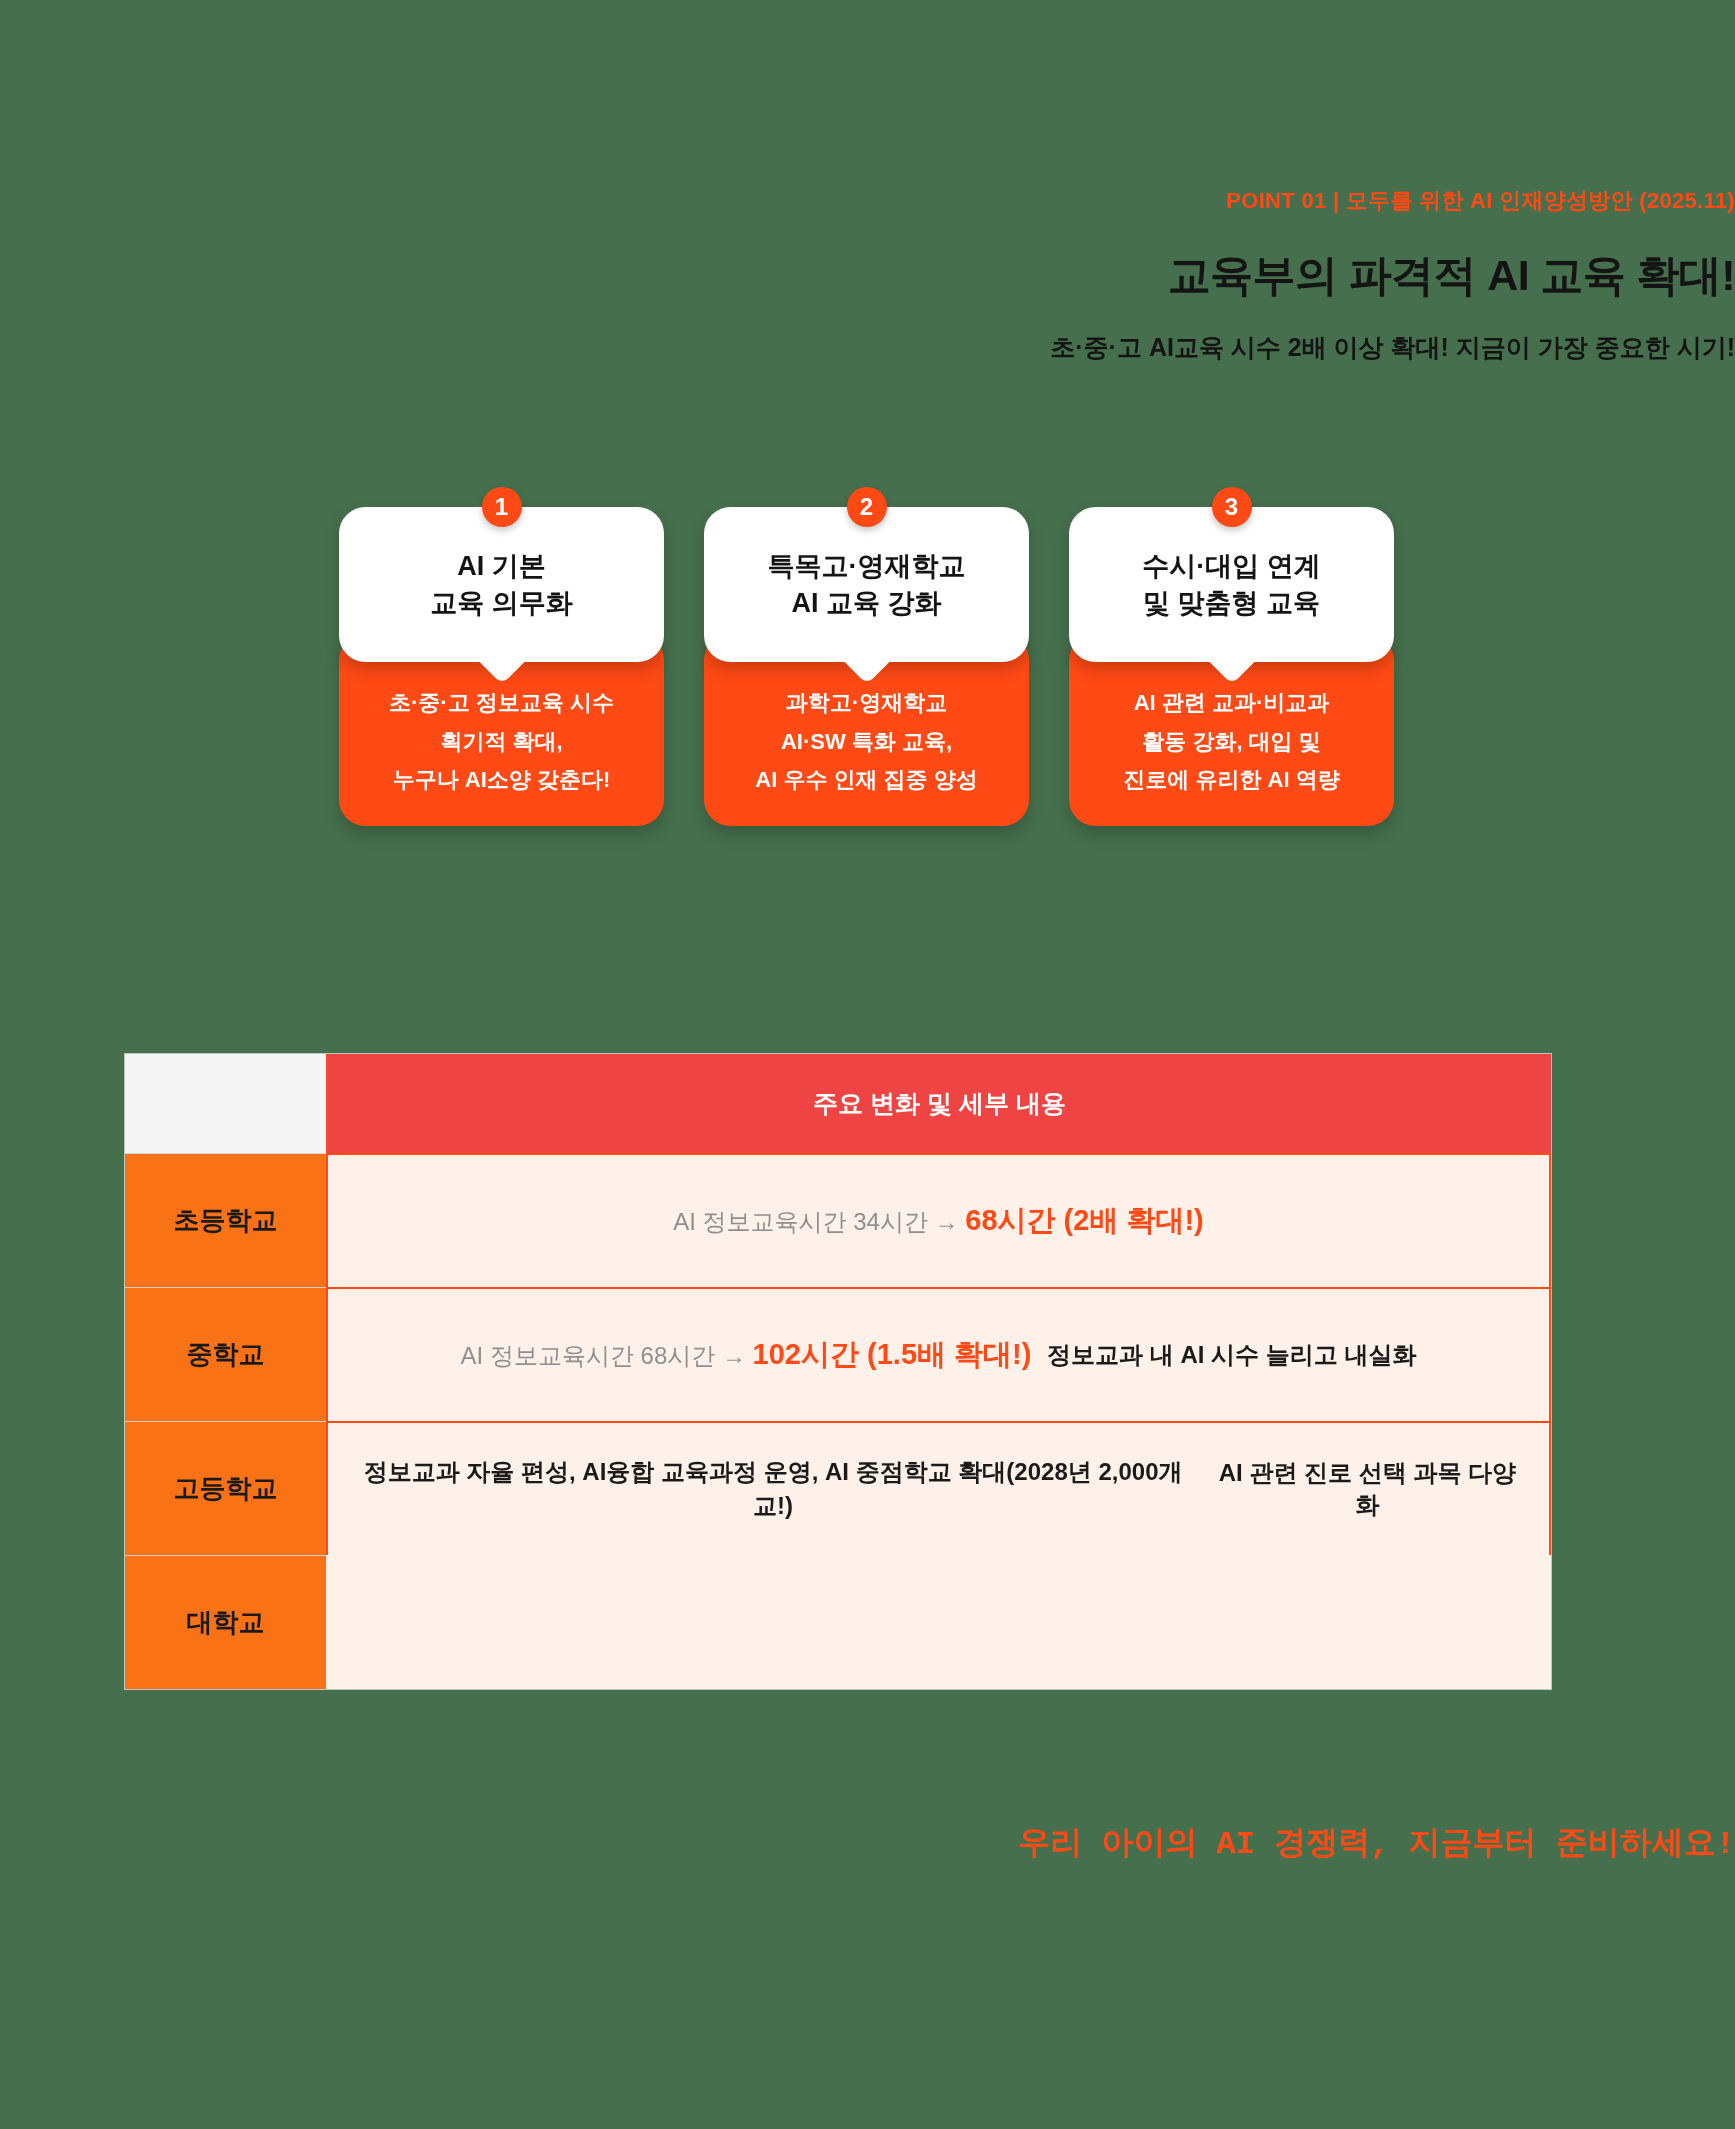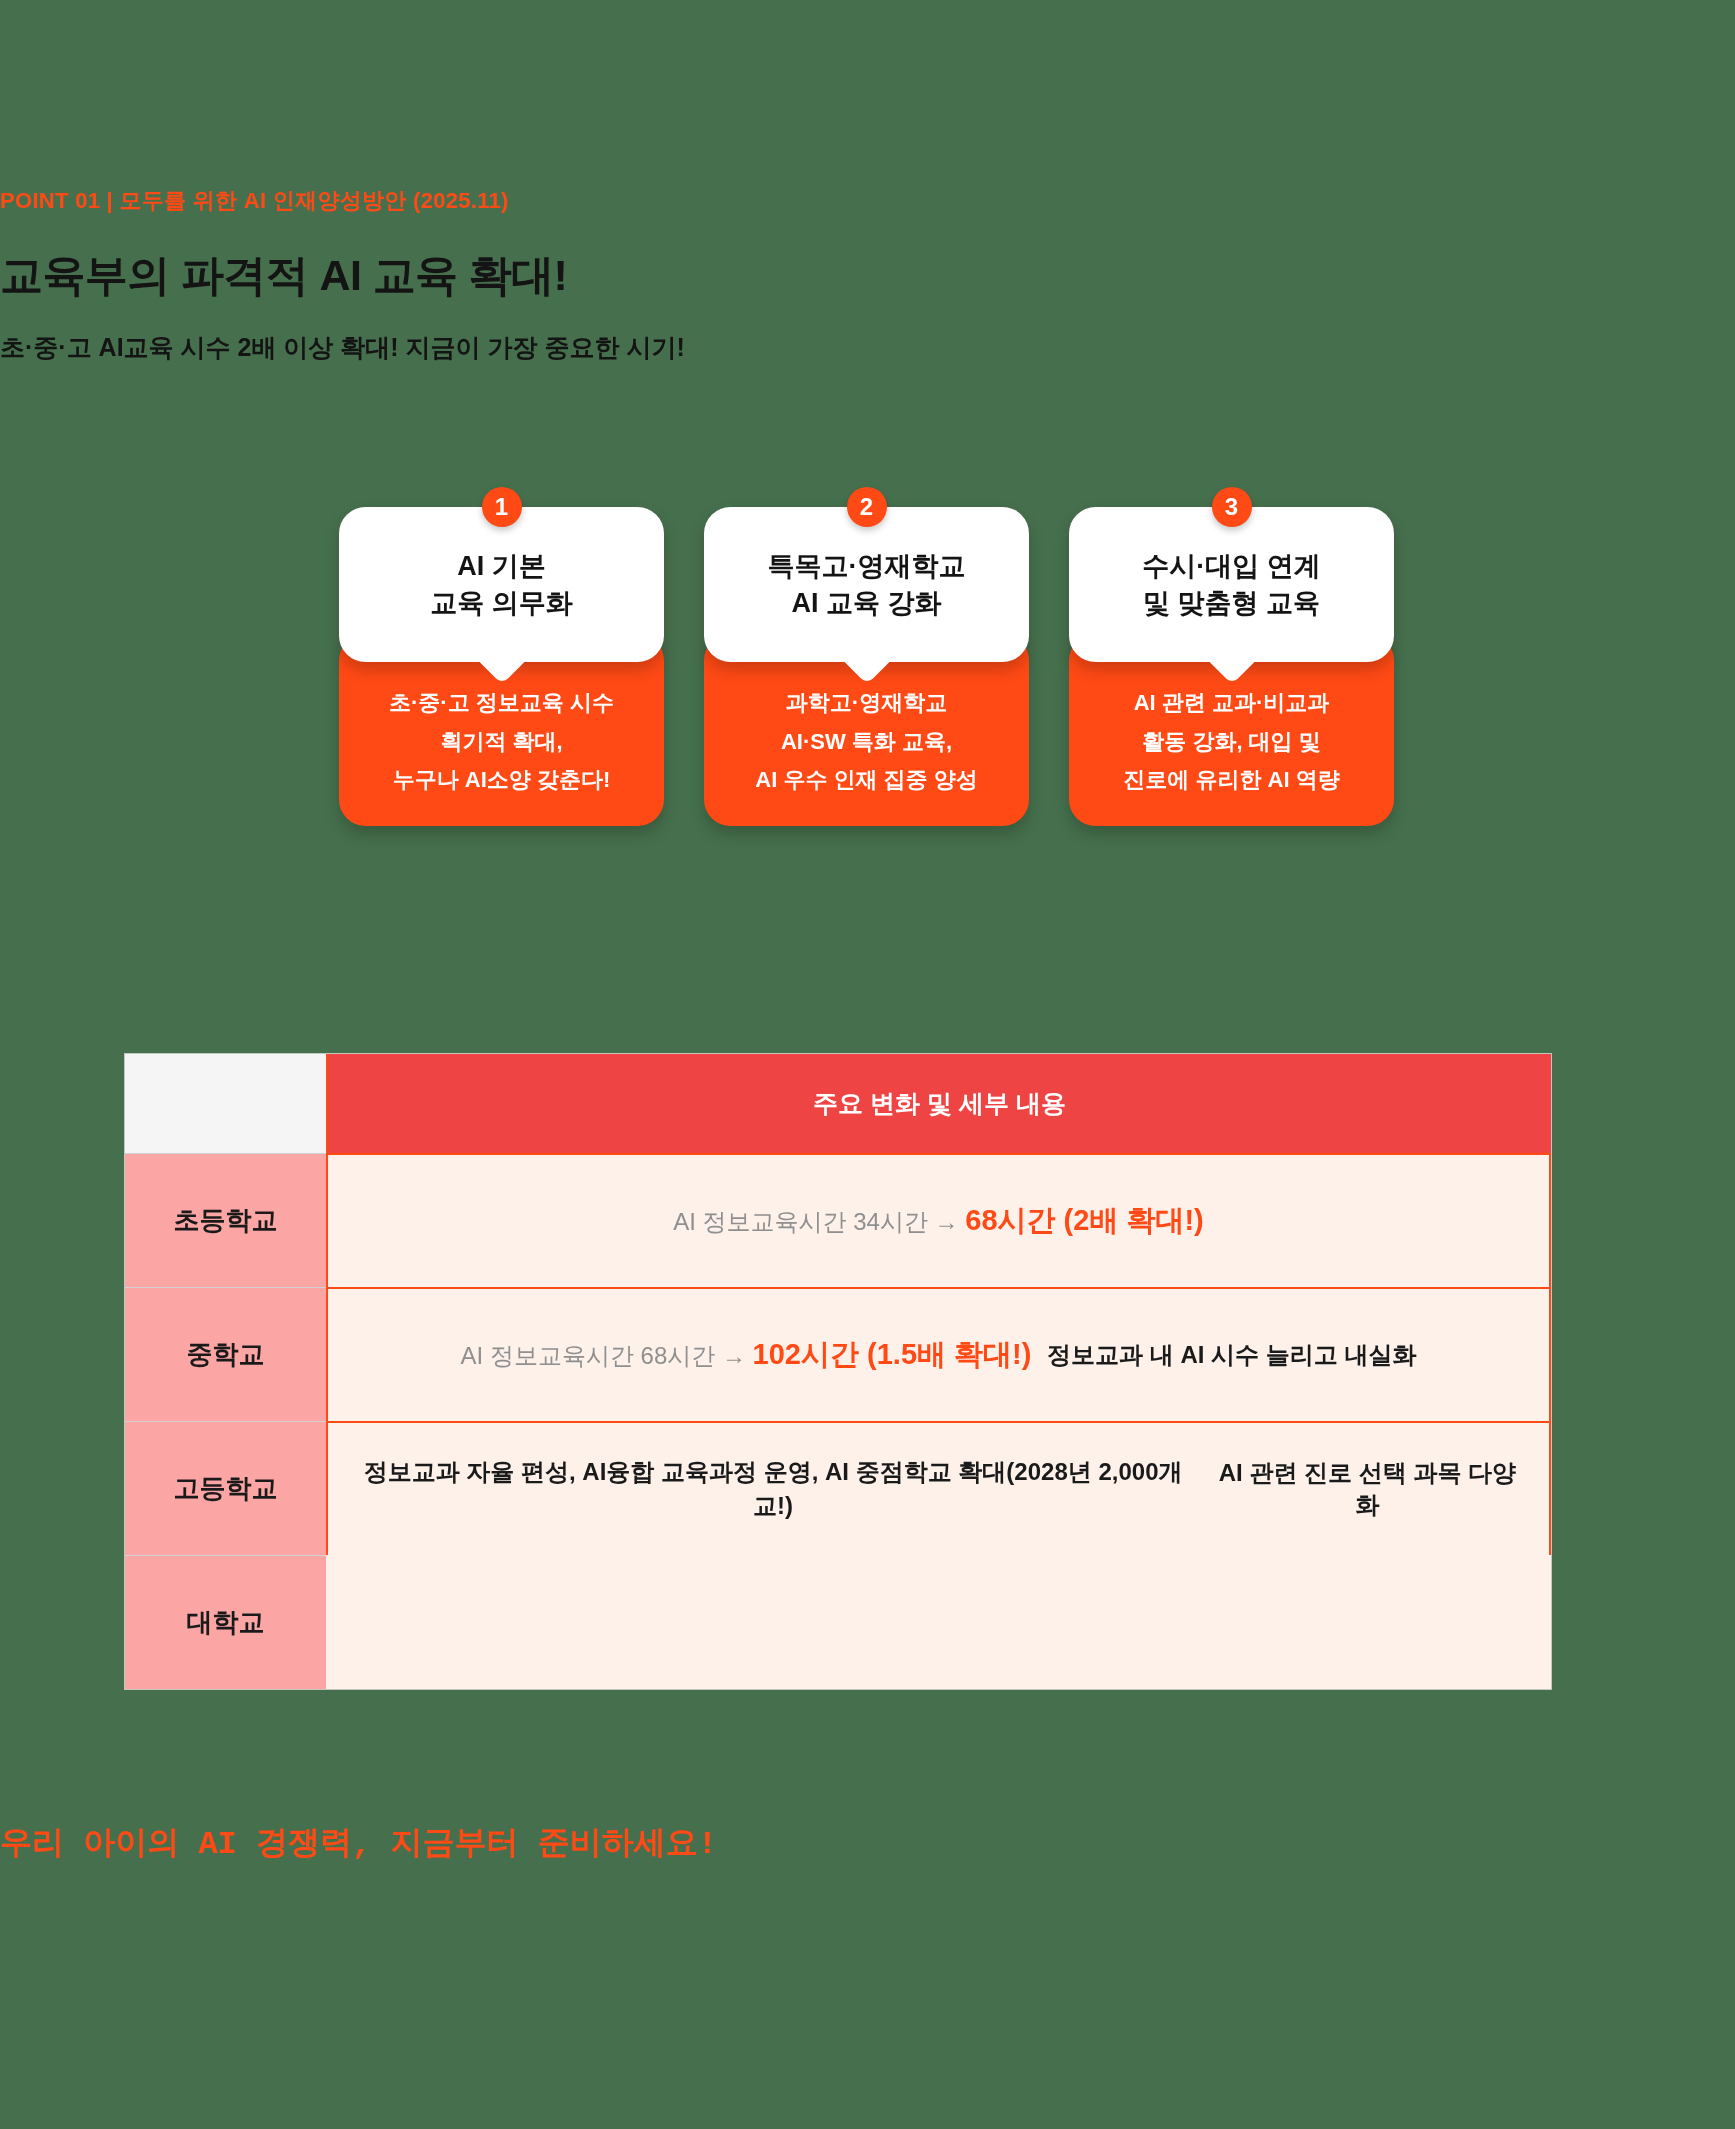--- a/index.html
+++ b/index.html
@@ -3,21 +3,21 @@
 <meta charset="utf-8">
 <style>
   html, body { margin: 0; padding: 0; }
   body {
     width: 1735px; height: 2129px;
     background: #46704D;
     font-family: "Liberation Sans", sans-serif;
     position: relative;
     overflow: hidden;
   }
-  .centered-line { position: absolute; left: 0; width: 100%; text-align: left; }
+  .centered-line { position: absolute; left: 0; width: 100%; text-align: right; }
 
   .point-label {
     top: 186px; font-size: 22px; font-weight: 700; color: #FF4A15; letter-spacing: 0.3px;
   }
   .main-title {
     top: 247px; margin: 0; font-size: 43px; font-weight: 800; color: #141414; letter-spacing: -0.6px;
   }
   .subtitle {
     top: 331px; font-size: 25px; font-weight: 700; color: #141414;
   }
@@ -65,21 +65,21 @@
     background: #FDF1EA;
   }
   .edu-table > div { box-sizing: border-box; }
   .lh { height: 99px; background: #F5F5F5; }
   .ch {
     height: 99px; background: #ef4444; border-left: 2.4px solid #FF4A15;
     color: #FFFFFF; font-size: 25px; font-weight: 700;
     display: flex; align-items: center; justify-content: center;
   }
   .lc {
-    height: 134px; background: #fca5a5; border-top: 1.2px solid #D2D2D2;
+    height: 134px; background: #f97316; border-top: 1.2px solid #D2D2D2;
     display: flex; align-items: center; justify-content: center;
     font-size: 26px; font-weight: 700; color: #1A1A1A;
   }
   .cc {
     height: 134px; background: #FDF1EA;
     border-top: 2.4px solid #FF4A15; border-left: 2.4px solid #FF4A15; border-right: 2.4px solid #FF4A15;
     display: flex; flex-direction: row; align-items: center; justify-content: center;
     gap: 15.7px; text-align: center; padding: 0 24px;
   }
   .cc.last { border-bottom: 2.4px solid #FF4A15; }

